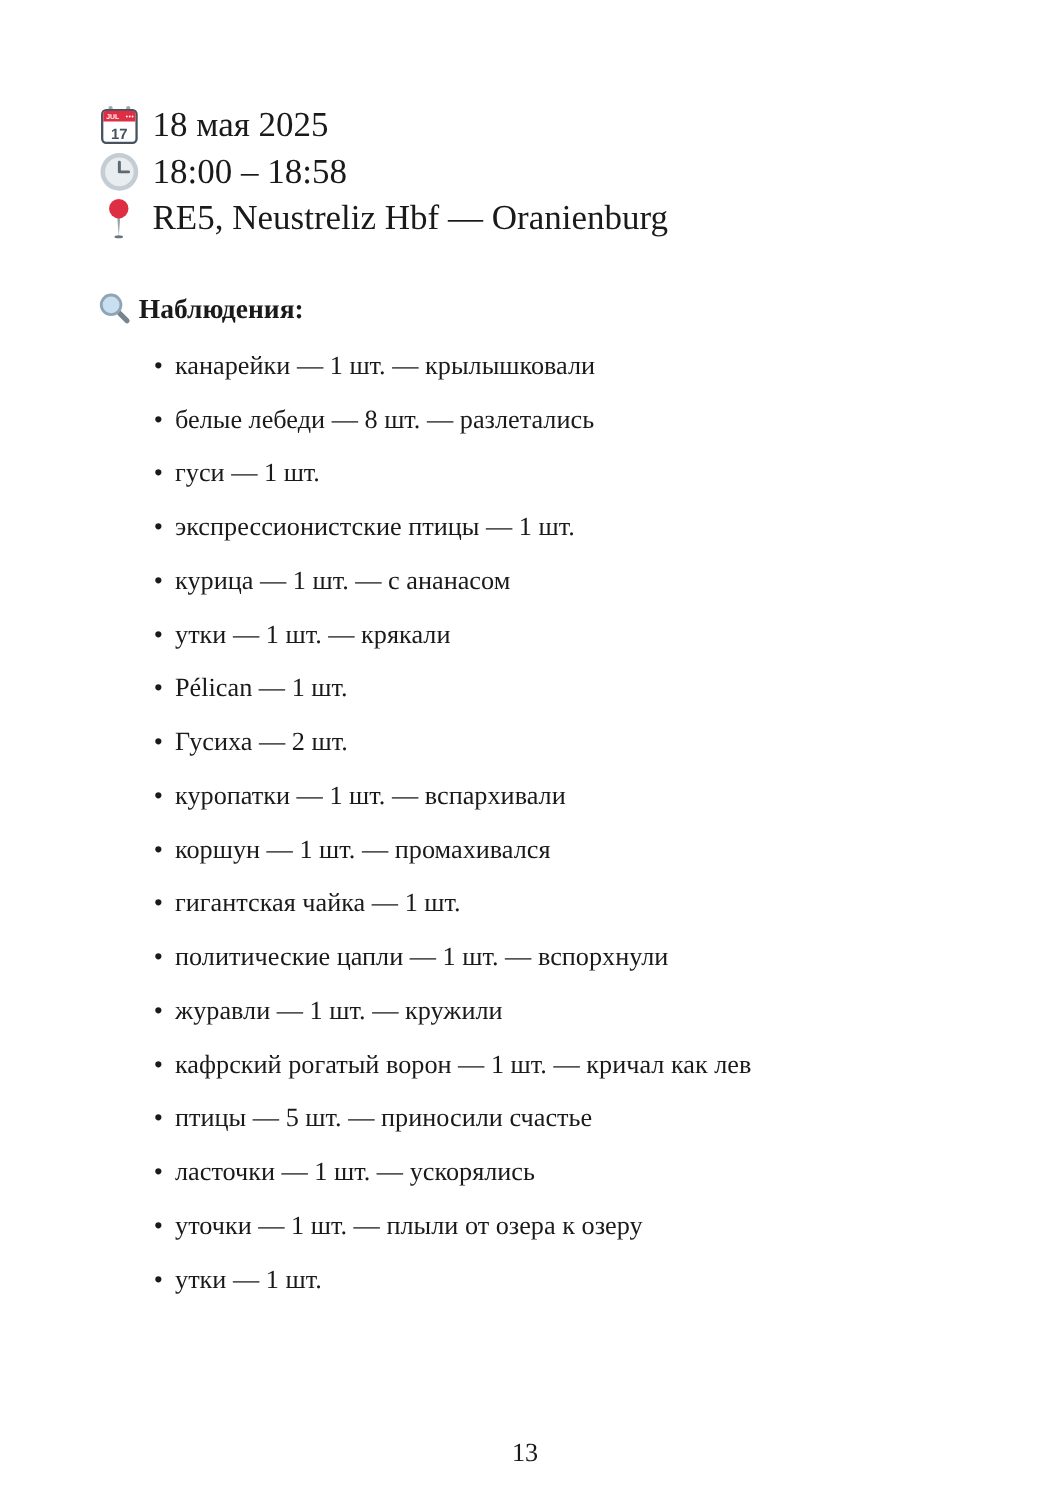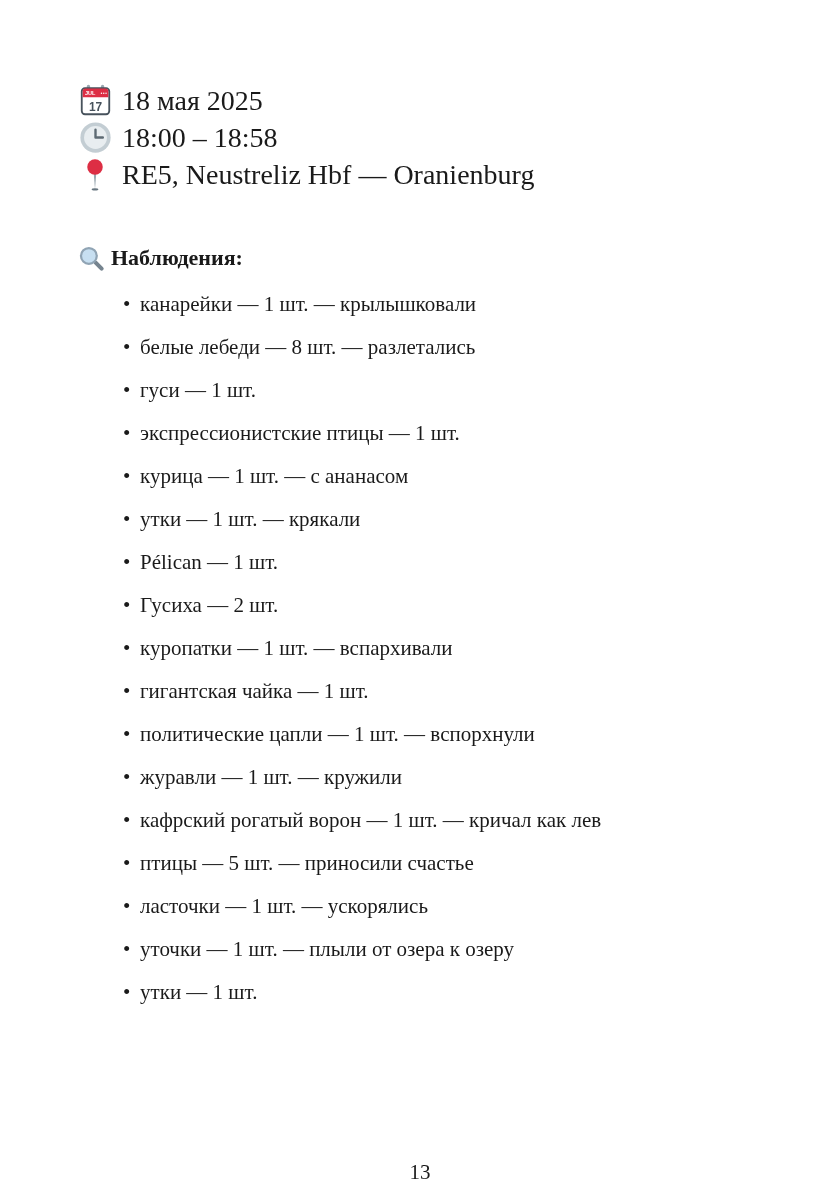--- a/index.html
+++ b/index.html
@@ -28,23 +28,23 @@
   }
   .icon { display: inline-flex; flex: none; align-items: center; justify-content: center; }
   .icon-col { width: 34px; justify-content: center; }
   .meta-text {
     font-size: 28px;
     line-height: 36px;
     white-space: nowrap;
   }
   
   .section-heading {
-    margin-top: 52px;
+    margin-top: 40px;
     display: flex;
-    align-items: flex-start;
+    align-items: center;
     gap: 6px;
   }
   .heading-text {
     font-size: 22px;
     font-weight: bold;
     line-height: 26px;
   }
   
   .obs-list {
     margin: 19px 0 0 62px;
@@ -63,21 +63,21 @@
     position: absolute;
     left: -17px;
     top: 0;
     font-size: 21px;
   }
   
   .page-number {
     position: absolute;
     left: 0;
     right: 0;
-    bottom: 6px;
+    bottom: 16px;
     text-align: center;
     font-size: 21px;
   }
   
   .cal-txt { font-family: "Liberation Sans", sans-serif; font-weight: bold; }
 </style>
 </head>
 <body>
 
 <div class="page">
@@ -136,20 +136,21 @@
   <ul class="obs-list">
       <li>канарейки — 1 шт. — крылышковали</li>
       <li>белые лебеди — 8 шт. — разлетались</li>
       <li>гуси — 1 шт.</li>
       <li>экспрессионистские птицы — 1 шт.</li>
       <li>курица — 1 шт. — с ананасом</li>
       <li>утки — 1 шт. — крякали</li>
       <li>Pélican — 1 шт.</li>
       <li>Гусиха — 2 шт.</li>
       <li>куропатки — 1 шт. — вспархивали</li>
+      <li>коршун — 1 шт. — промахивался</li>
       <li>гигантская чайка — 1 шт.</li>
       <li>политические цапли — 1 шт. — вспорхнули</li>
       <li>журавли — 1 шт. — кружили</li>
       <li>кафрский рогатый ворон — 1 шт. — кричал как лев</li>
       <li>птицы — 5 шт. — приносили счастье</li>
       <li>ласточки — 1 шт. — ускорялись</li>
       <li>уточки — 1 шт. — плыли от озера к озеру</li>
       <li>утки — 1 шт.</li>
     </ul>
 

